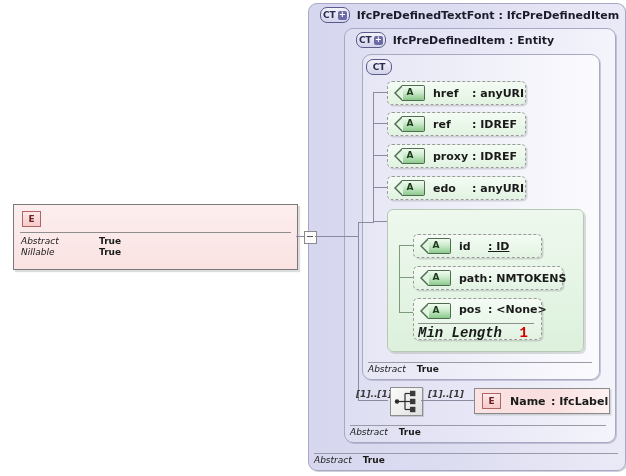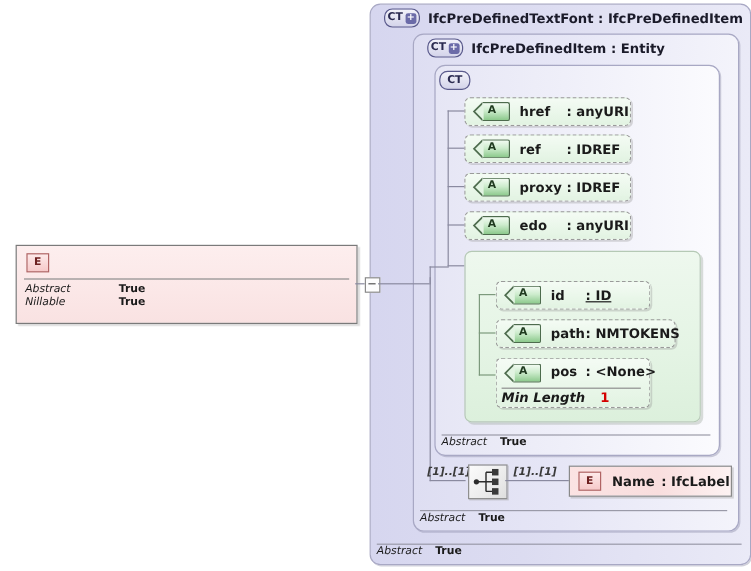--- a/index.html
+++ b/index.html
@@ -134,22 +134,23 @@
     position:absolute;
     border:1px solid #b5c9b5;
     border-radius:6px;
     background:linear-gradient(to bottom,#eef8ee 0%,#e4f4e4 60%,#dcf0dc 100%);
     box-shadow:2px 2px 0 rgba(150,160,150,.35);
   }
 
   
   .facet{
     position:absolute;
-    font-size:11px;
+    font-size:14px;
     white-space:nowrap;
+    font-family:Liberation Mono, monospace;
   }
   .facet .fk{font-style:italic;font-weight:bold;color:#1a1a1a;}
   .facet .fv{color:#d40000;font-weight:bold;margin-left:9px;}
   .facet-rule{position:absolute;border-top:1px solid #8e8e8e;}
 
   
   .elem-box{
     position:absolute;
     border:1px solid #7a7a7a;
     background:linear-gradient(to bottom,#fdeeee 0%,#fbe7e7 60%,#f9e2e2 100%);

